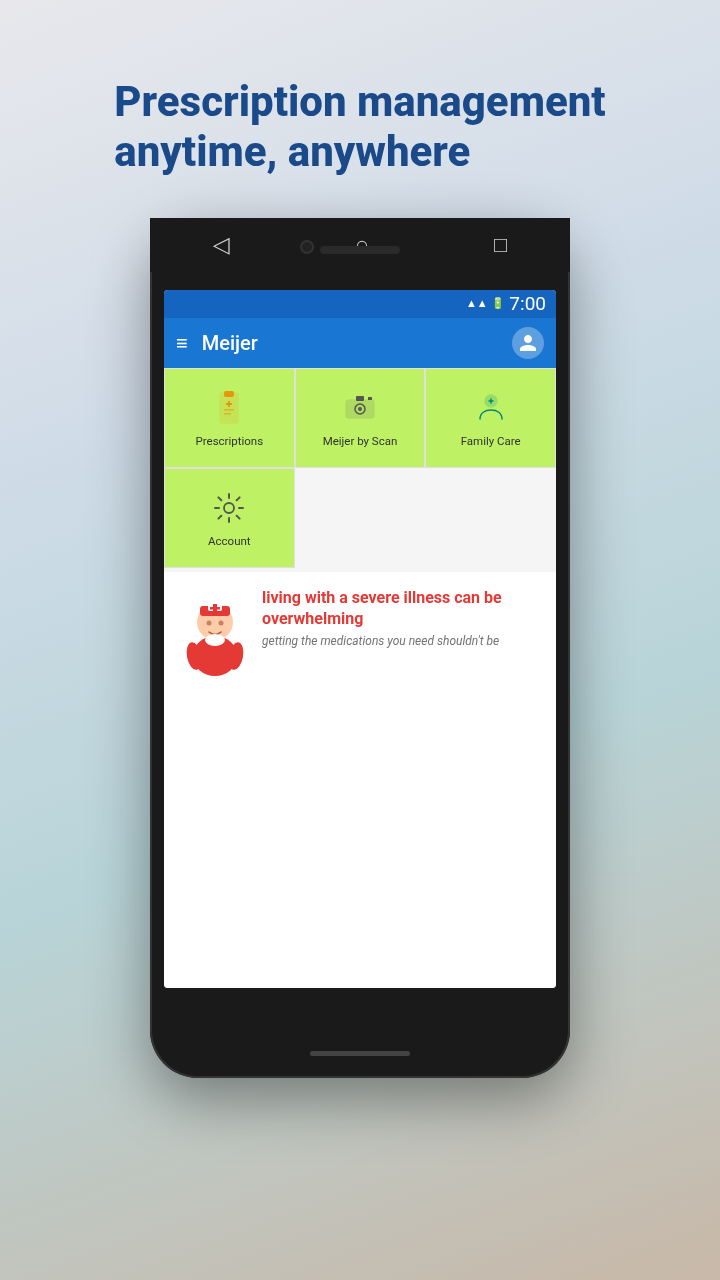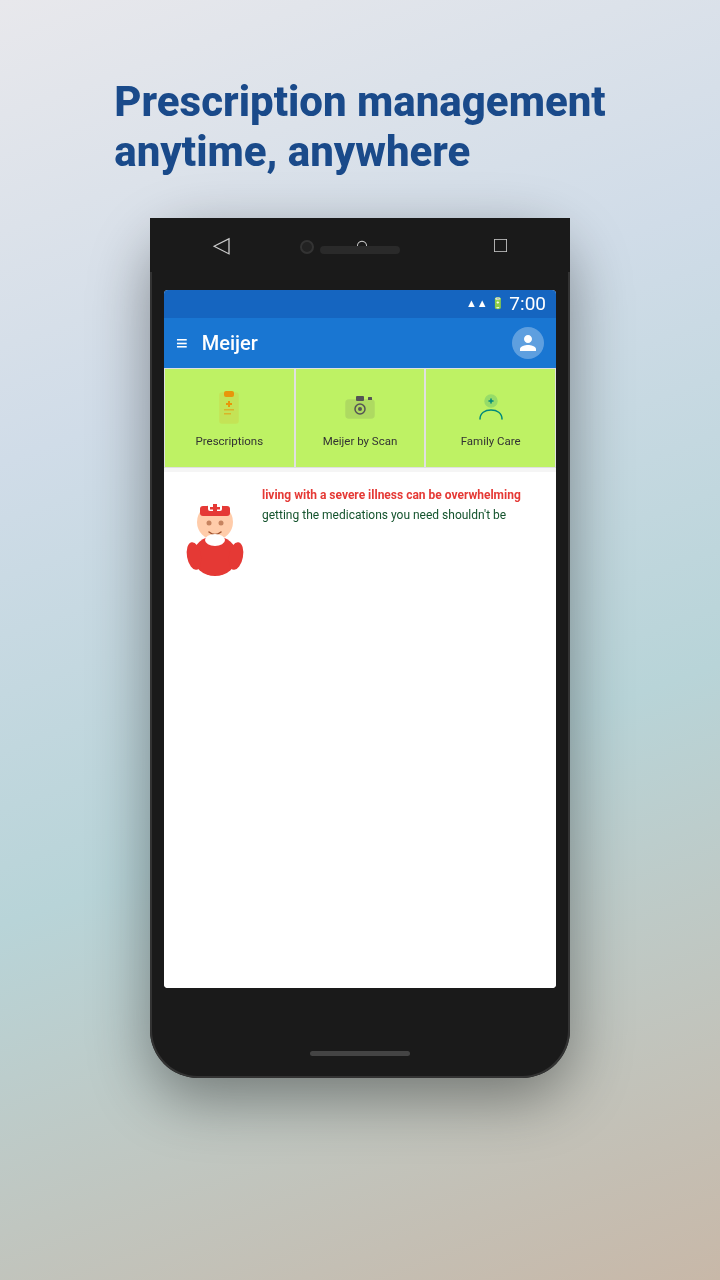--- a/index.html
+++ b/index.html
@@ -205,30 +205,31 @@
     .nurse-svg {
       width: 70px;
     }
 
     .promo-text {
       flex: 1;
     }
 
     .promo-headline {
       color: #e53935;
-      font-size: 12px;
+      font-size: 16px;
       font-weight: 700;
       line-height: 1.3;
       margin-bottom: 4px;
     }
 
     .promo-body {
-      color: #14532d;
+      color: #737373;
       font-size: 12px;
       line-height: 1.4;
+      font-style: italic;
     }
 
     
     .nav-bar {
       background: #1a1a1a;
       height: 54px;
       display: flex;
       align-items: center;
       justify-content: space-around;
       flex-shrink: 0;
@@ -317,20 +318,29 @@
               <circle cx="17" cy="10" r="6" fill="#00897b" opacity="0.2" stroke="#00897b" stroke-width="1.5"></circle>
               <path d="M17 8 L17 12 M15 10 L19 10" stroke="#00897b" stroke-width="1.5" stroke-linecap="round"></path>
               <path d="M6 28c0-6 5-9 11-9s11 3 11 9" stroke="#00897b" stroke-width="1.5" stroke-linecap="round" fill="none"></path>
             </svg>
           </div>
           <span class="grid-label">Family Care</span>
         </div>
 
 
 
+        <div class="grid-item">
+          <div class="grid-icon icon-dark">
+            <svg width="32" height="32" viewBox="0 0 32 32" fill="none">
+              <circle cx="16" cy="16" r="5" stroke="#555" stroke-width="1.8" fill="none"></circle>
+              <path d="M16 2 L16 6 M16 26 L16 30 M2 16 L6 16 M26 16 L30 16 M5.4 5.4 L8.3 8.3 M23.7 23.7 L26.6 26.6 M26.6 5.4 L23.7 8.3 M8.3 23.7 L5.4 26.6" stroke="#555" stroke-width="2" stroke-linecap="round"></path>
+            </svg>
+          </div>
+          <span class="grid-label">Account</span>
+        </div>
       </div>
 
       <div class="promo-banner">
         <div class="nurse-icon-wrap">
           <svg class="nurse-svg" viewBox="0 0 70 90" fill="none" xmlns="http://www.w3.org/2000/svg">
 
             <ellipse cx="35" cy="68" rx="22" ry="20" fill="#e53935"></ellipse>
 
             <circle cx="35" cy="34" r="18" fill="#ffccaa"></circle>
 

